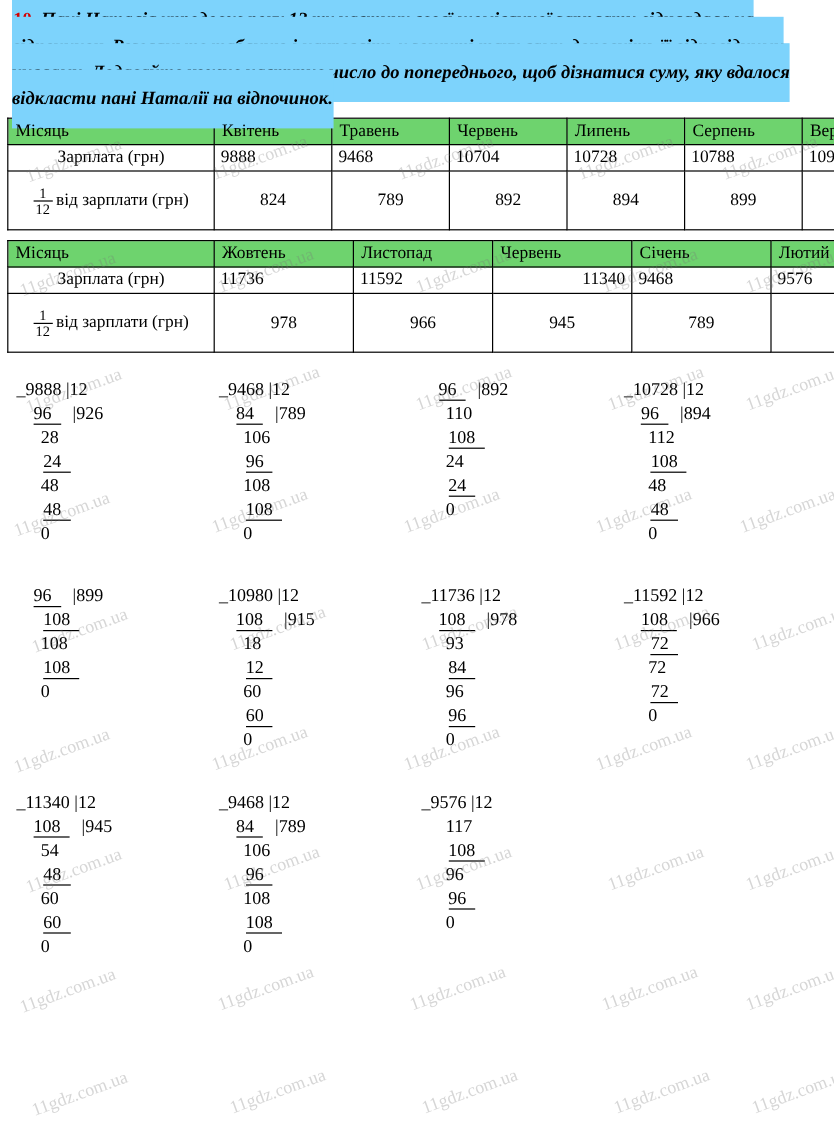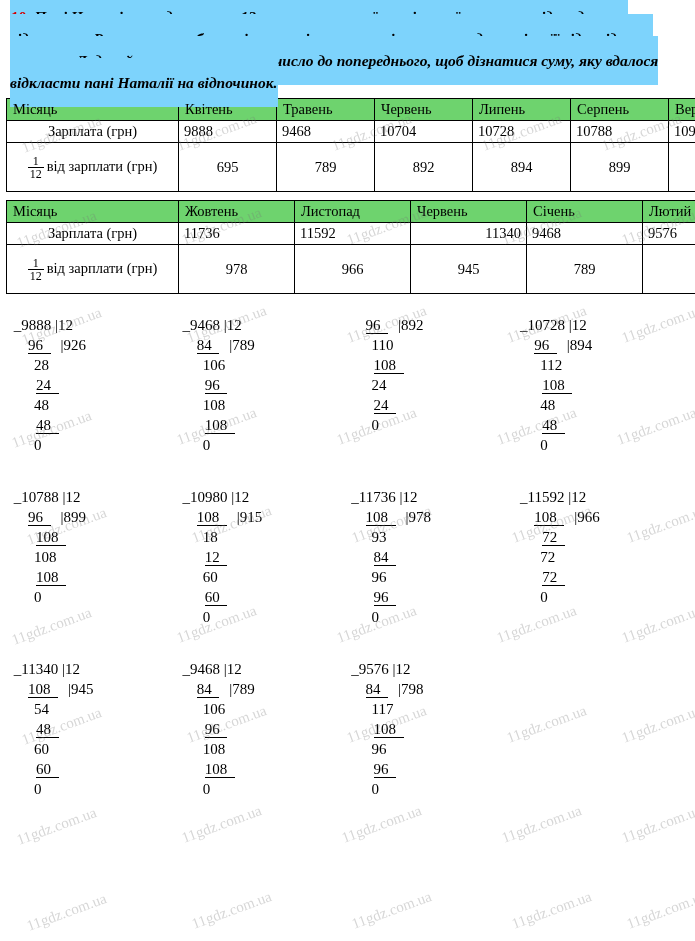--- a/index.html
+++ b/index.html
@@ -157,21 +157,21 @@
       <td style="text-align:left">10788</td>
       <td style="text-align:left">10980</td>
     </tr>
     <tr>
       <td class="rowlabel two">
         <span class="frac">
           <span class="num">1</span>
           <span class="den">12</span>
         </span><span>від зарплати (грн)</span>
       </td>
-      <td style="height:44px">695</td>
+      <td style="height:44px">824</td>
       <td>789</td>
       <td>892</td>
       <td>894</td>
       <td>899</td>
       <td>915</td>
     </tr>
   </tbody>
     </table>
 
   <div class="tbl-gap"></div>
@@ -240,21 +240,20 @@
       <div class="div-block">
         <div class="dl"><span>&nbsp;_10728&nbsp;</span><span>|12</span></div>
         <div class="dl"><span style="display:inline-block;width:18px"></span><span class="ul">96&nbsp;&nbsp;</span><span style="display:inline-block;width:10px"></span><span>|894</span></div>
         <div class="dl"><span style="display:inline-block;width:24px"></span><span class="">112</span></div>
         <div class="dl"><span style="display:inline-block;width:26px"></span><span class="ul">108&nbsp;&nbsp;</span></div>
         <div class="dl"><span style="display:inline-block;width:24px"></span><span class="">48</span></div>
         <div class="dl"><span style="display:inline-block;width:26px"></span><span class="ul">48&nbsp;&nbsp;</span></div>
         <div class="dl"><span style="display:inline-block;width:24px"></span><span class="">0</span></div>
       </div>
       <div class="div-block">
-        <div class="dl"><span>&nbsp;_10788&nbsp;</span><span>|12</span></div>
         <div class="dl"><span style="display:inline-block;width:18px"></span><span class="ul">96&nbsp;&nbsp;</span><span style="display:inline-block;width:10px"></span><span>|899</span></div>
         <div class="dl"><span style="display:inline-block;width:26px"></span><span class="ul">108&nbsp;&nbsp;</span></div>
         <div class="dl"><span style="display:inline-block;width:24px"></span><span class="">108</span></div>
         <div class="dl"><span style="display:inline-block;width:26px"></span><span class="ul">108&nbsp;&nbsp;</span></div>
         <div class="dl"><span style="display:inline-block;width:24px"></span><span class="">0</span></div>
       </div>
       <div class="div-block">
         <div class="dl"><span>&nbsp;_10980&nbsp;</span><span>|12</span></div>
         <div class="dl"><span style="display:inline-block;width:18px"></span><span class="ul">108&nbsp;&nbsp;</span><span style="display:inline-block;width:10px"></span><span>|915</span></div>
         <div class="dl"><span style="display:inline-block;width:24px"></span><span class="">18</span></div>
@@ -293,21 +292,20 @@
         <div class="dl"><span>&nbsp;_9468&nbsp;</span><span>|12</span></div>
         <div class="dl"><span style="display:inline-block;width:18px"></span><span class="ul">84&nbsp;&nbsp;</span><span style="display:inline-block;width:10px"></span><span>|789</span></div>
         <div class="dl"><span style="display:inline-block;width:24px"></span><span class="">106</span></div>
         <div class="dl"><span style="display:inline-block;width:26px"></span><span class="ul">96&nbsp;&nbsp;</span></div>
         <div class="dl"><span style="display:inline-block;width:24px"></span><span class="">108</span></div>
         <div class="dl"><span style="display:inline-block;width:26px"></span><span class="ul">108&nbsp;&nbsp;</span></div>
         <div class="dl"><span style="display:inline-block;width:24px"></span><span class="">0</span></div>
       </div>
       <div class="div-block">
         <div class="dl"><span>&nbsp;_9576&nbsp;</span><span>|12</span></div>
-        <div class="dl"><span style="display:inline-block;width:18px"></span><span class="ul">84&nbsp;&nbsp;</span><span style="display:inline-block;width:10px"></span><span>|798</span></div>
         <div class="dl"><span style="display:inline-block;width:24px"></span><span class="">117</span></div>
         <div class="dl"><span style="display:inline-block;width:26px"></span><span class="ul">108&nbsp;&nbsp;</span></div>
         <div class="dl"><span style="display:inline-block;width:24px"></span><span class="">96</span></div>
         <div class="dl"><span style="display:inline-block;width:26px"></span><span class="ul">96&nbsp;&nbsp;</span></div>
         <div class="dl"><span style="display:inline-block;width:24px"></span><span class="">0</span></div>
       </div>
       <div class="div-block empty"></div>
     </div>
 
   <div class="wm" style="left:20px;  top:120px;">11gdz.com.ua</div>

